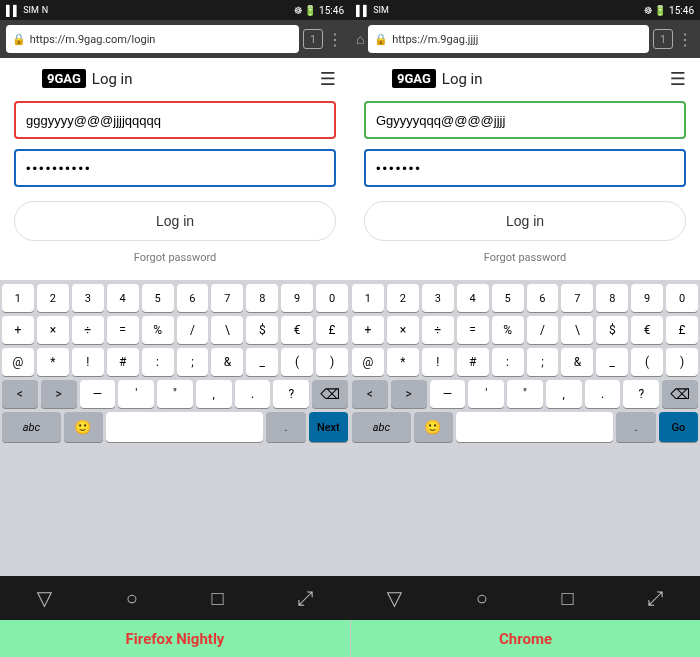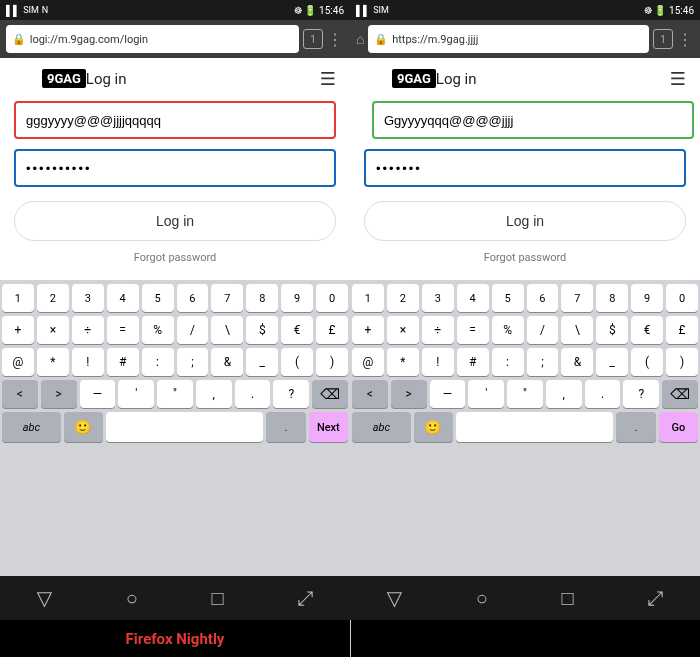--- a/index.html
+++ b/index.html
@@ -118,20 +118,21 @@
     .site-header {
       display: flex;
       align-items: center;
       justify-content: space-between;
       margin-bottom: 12px;
     }
 
     .site-logo {
       display: flex;
       align-items: flex-end;
+      gap: 6px;
       padding-left: 28px;
     }
 
     .logo-box {
       background: #000;
       color: #fff;
       font-weight: bold;
       font-size: 13px;
       padding: 2px 5px;
       border-radius: 2px;
@@ -165,21 +166,20 @@
     .form-input.error-border {
       border-color: #e53935;
     }
 
     .form-input.active-border {
       border-color: #1565c0;
     }
 
     .form-input.green-border {
       border-color: #4caf50;
-      margin-left: 8px;
     }
 
     .login-btn {
       width: 100%;
       height: 40px;
       background: #fff;
       border: 1.5px solid #ddd;
       border-radius: 20px;
       font-size: 14px;
       font-weight: 500;
@@ -235,21 +235,21 @@
       flex: 1.5;
       font-style: italic;
     }
 
     .key.space {
       flex: 4;
       background: #fff;
     }
 
     .key.next-go {
-      background: #f0abfc;
+      background: #0369a1;
       font-size: 11px;
       font-weight: 500;
     }
 
     .key.backspace {
       background: #adb1ba;
     }
 
     .number-row .key {
       flex: 1;
@@ -273,21 +273,21 @@
 
     .nav-icon {
       font-size: 20px;
       color: #bbb;
     }
 
     
     .labels-row {
       height: 37px;
       display: flex;
-      background: #000000;
+      background: #86efac;
     }
 
     .label-item {
       width: 350px;
       display: flex;
       align-items: center;
       justify-content: center;
       font-size: 15px;
       font-weight: bold;
     }
@@ -322,21 +322,21 @@
       <div class="status-right">
         <span>☸</span>
         <span>🔋</span>
         <span>15:46</span>
       </div>
     </div>
 
     <div class="browser-bar">
       <div class="url-bar">
         <span class="lock-icon">🔒</span>
-        <span class="url-text">logi://m.9gag.com/login</span>
+        <span class="url-text">https://m.9gag.com/login</span>
       </div>
       <div class="tab-count">1</div>
       <span class="menu-dots">⋮</span>
     </div>
 
     <div class="web-content">
       <div class="site-header">
         <div class="site-logo">
           <span class="logo-box">9GAG</span>
           <span class="page-title">Log in</span>
@@ -534,13 +534,14 @@
       <span class="nav-icon">○</span>
       <span class="nav-icon">□</span>
       <span class="nav-icon">⤢</span>
     </div>
   </div>
 </div>
 
 <div class="labels-row">
   <div class="label-item label-firefox" style="width:350px;">Firefox Nightly</div>
   <div class="divider-line"></div>
+  <div class="label-item label-chrome" style="width:349px;">Chrome</div>
 </div>
 
 </body></html>

